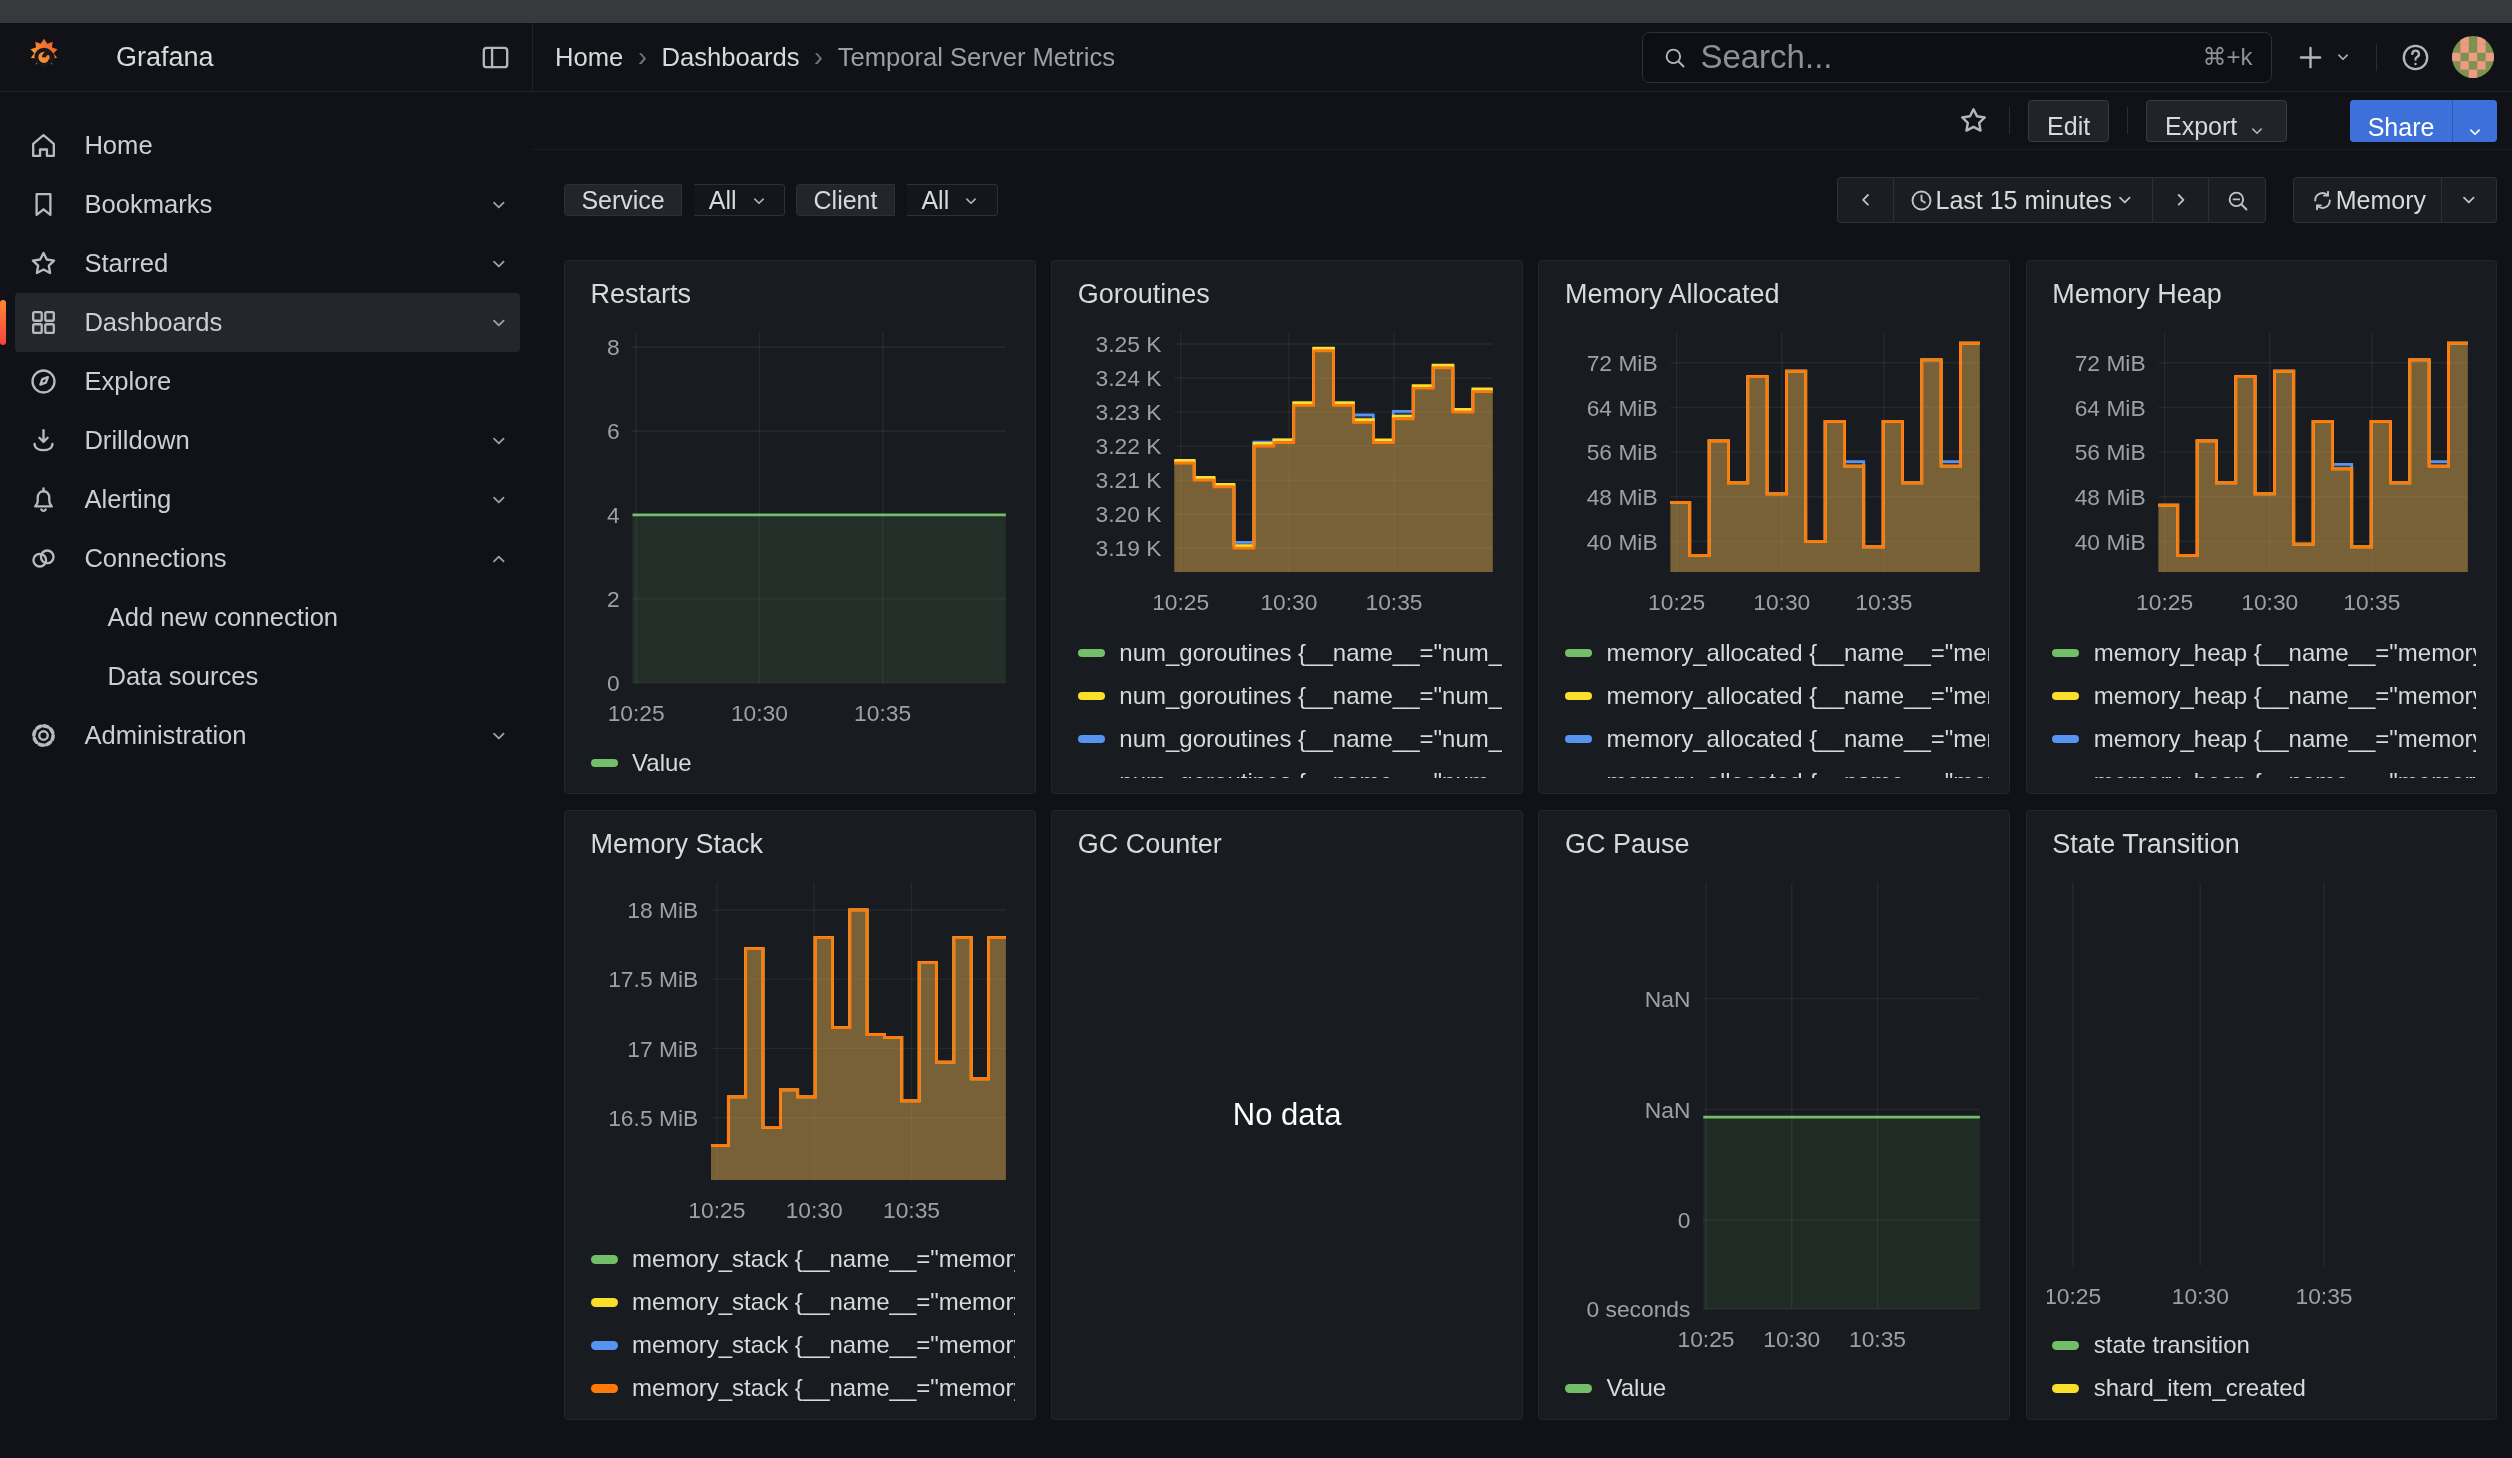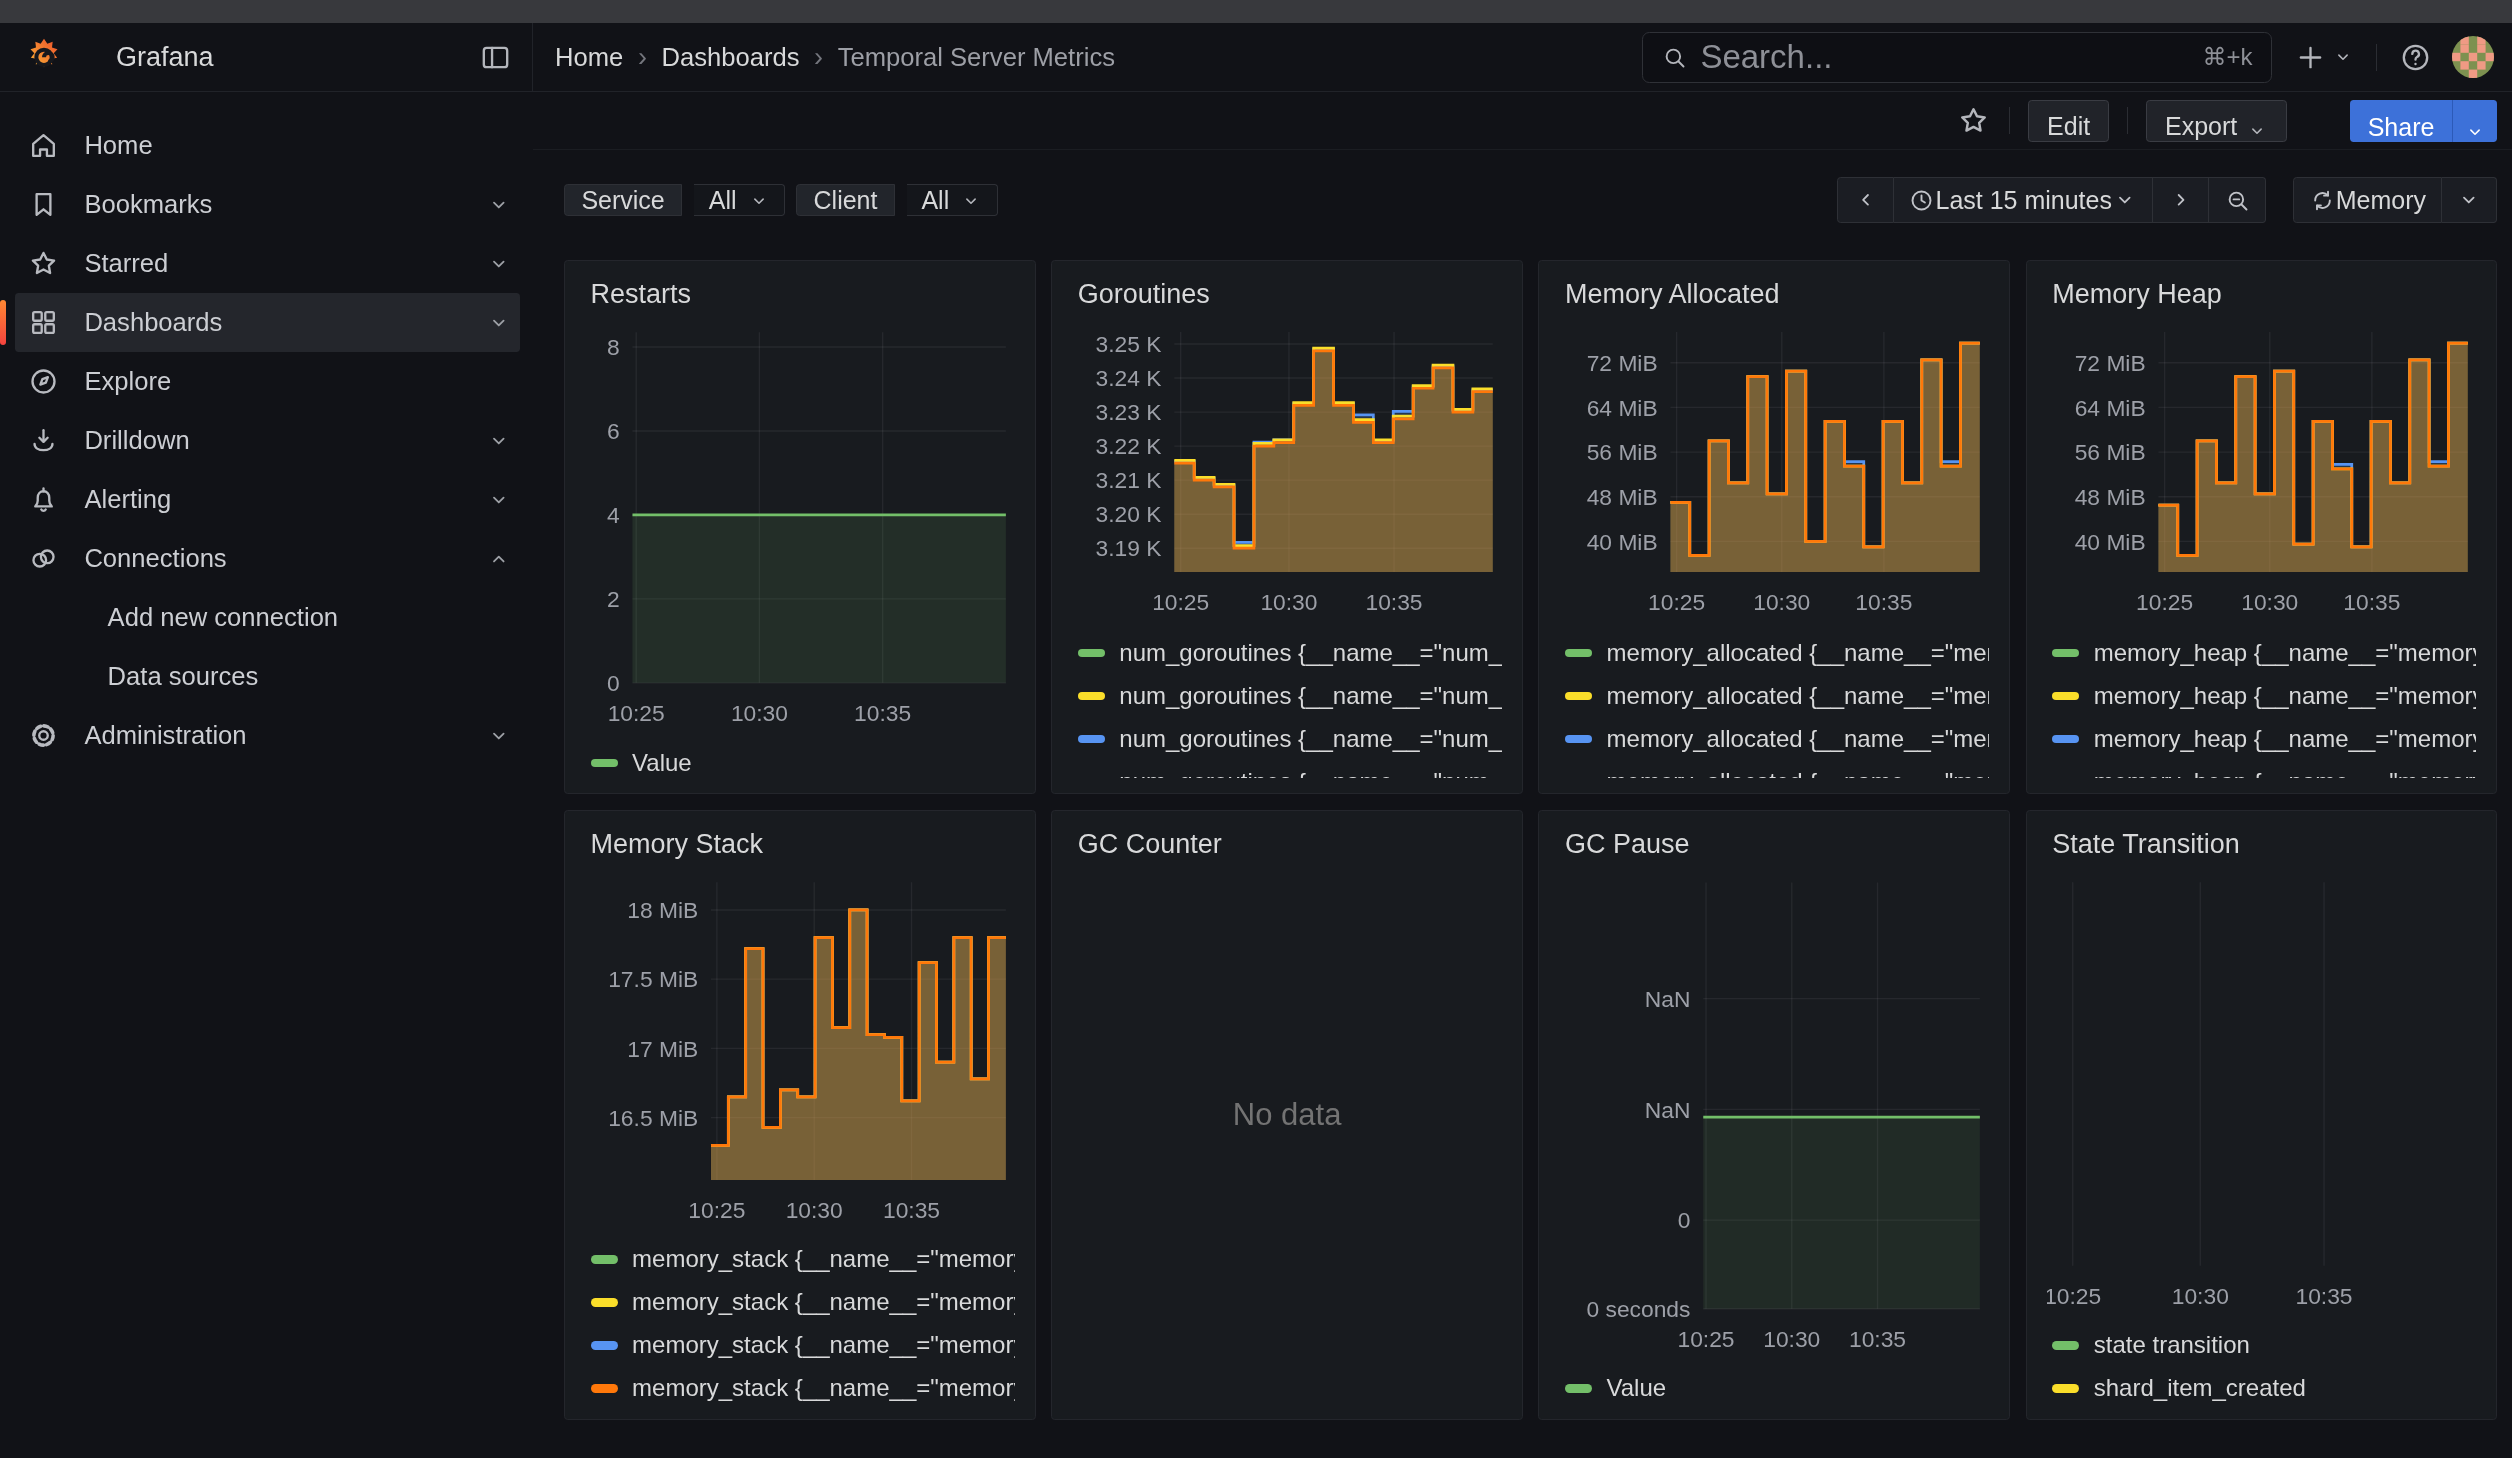--- a/index.html
+++ b/index.html
@@ -71,21 +71,21 @@
   .refresh-group { margin-left:27px; }
   
   .panels-grid { margin:37px 14.6px 0 31px; display:grid; grid-template-columns:repeat(4,1fr);
     grid-template-rows:534px 610px; gap:15.5px; }
   .panel { background:#181b1f; border:0.9px solid #24262c; border-radius:3.7px; overflow:hidden;
     display:flex; flex-direction:column; padding:12.8px 20px 14.6px; position:relative; }
   .panel-title { font-size:27px; font-weight:500; color:#d8d9da; padding:5.5px 0 1.8px 5.5px;
     cursor:pointer; flex:none; }
   .chart-area { flex:1; min-height:0; position:relative; }
   .no-data { position:absolute; inset:0; display:flex; align-items:center; justify-content:center;
-    font-size:31px; color:#737373; }
+    font-size:31px; color:#ffffff; }
   .legend { flex:none; overflow:hidden; padding-left:5.5px; }
   .legend.clip { max-height:153px; }
   .legend-row { height:31px; margin-top:12px; display:flex; align-items:center; gap:14.6px;
     white-space:nowrap; overflow:hidden; cursor:pointer; }
   .swatch { width:27px; height:8.2px; border-radius:4.6px; flex:none; }
   .legend-label { font-size:24px; color:#d8d9da; }
   svg text.ax { fill:#9da0a8; font-size:25px; font-family:"Liberation Sans","DejaVu Sans",sans-serif; }
 </style>
 </head>
 <body>

